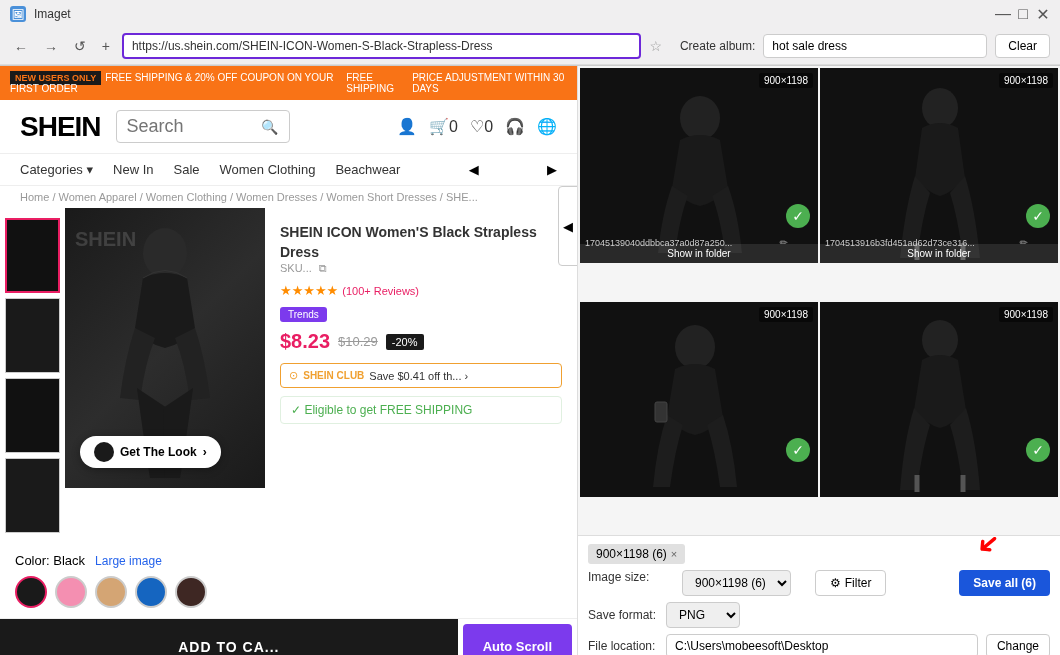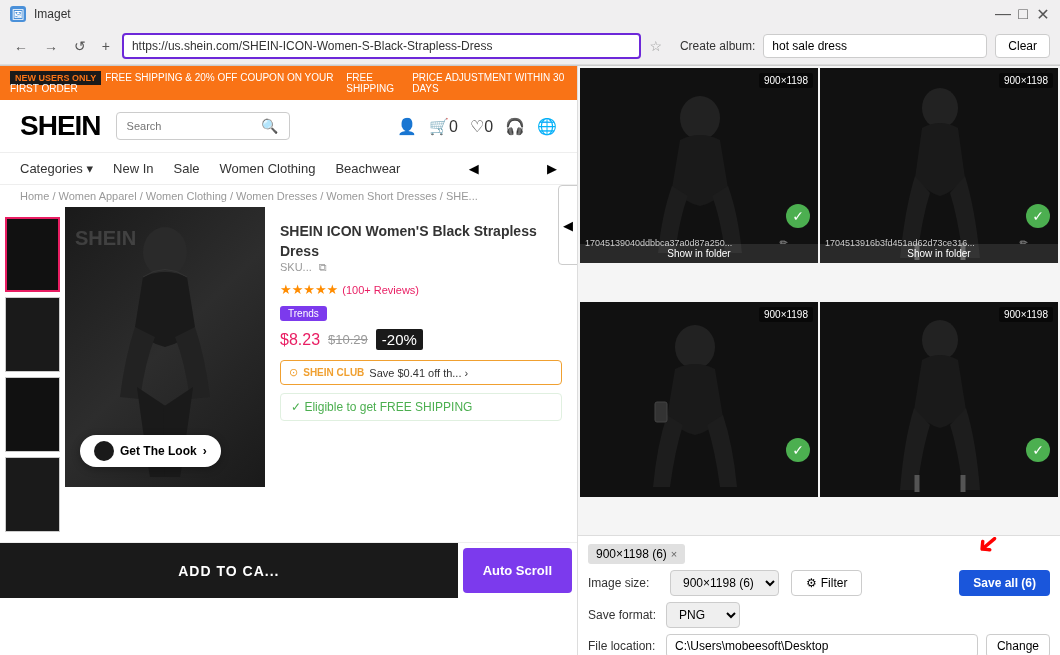--- a/index.html
+++ b/index.html
@@ -64,23 +64,23 @@
 
     
     .product-details { padding: 15px; flex: 1; min-width: 0; }
     .product-title { font-size: 14px; font-weight: bold; color: #333; margin-bottom: 0; line-height: 1.4; }
     .sku-row { font-size: 11px; color: #999; margin-bottom: 8px; }
     .rating-row { display: flex; align-items: center; gap: 4px; margin-bottom: 8px; }
     .stars { color: #ff8c00; font-size: 13px; }
     .review-count { color: #e91e63; font-size: 11px; }
     .trends-badge { background: #7c3aed; color: white; font-size: 10px; padding: 2px 8px; border-radius: 3px; display: inline-block; margin-bottom: 8px; }
     .price-row { display: flex; align-items: center; gap: 8px; margin-bottom: 10px; }
-    .price-current { color: #e91e63; font-size: 16px; font-weight: normal; }
+    .price-current { color: #e91e63; font-size: 20px; font-weight: bold; }
     .price-original { color: #999; font-size: 13px; text-decoration: line-through; }
-    .discount-badge { background: #1a1a1a; color: white; font-size: 15px; padding: 2px 6px; border-radius: 2px; }
+    .discount-badge { background: #1a1a1a; color: white; font-size: 11px; padding: 2px 6px; border-radius: 2px; }
     .club-row { border: 1px solid #f0a030; border-radius: 4px; padding: 5px 8px; font-size: 11px; color: #333; display: flex; align-items: center; gap: 5px; margin-bottom: 8px; }
     .club-logo { color: #f0a030; font-weight: bold; font-size: 10px; }
     .shipping-row { color: #4caf50; font-size: 12px; display: flex; align-items: center; gap: 4px; padding: 5px 0; border: 1px solid #e0f0e0; border-radius: 4px; padding: 6px 10px; }
 
     
     .color-section { padding: 10px 15px; font-size: 13px; }
     .color-label { display: flex; gap: 10px; align-items: center; margin-bottom: 8px; }
     .large-image-link { color: #2563eb; font-size: 12px; cursor: pointer; }
     .color-swatches { display: flex; gap: 8px; }
     .swatch { width: 32px; height: 32px; border-radius: 50%; border: 2px solid #ccc; cursor: pointer; }
@@ -103,21 +103,21 @@
     .check-icon { position: absolute; bottom: 35px; right: 8px; width: 24px; height: 24px; background: #4caf50; border-radius: 50%; display: flex; align-items: center; justify-content: center; color: white; font-size: 14px; }
     .image-filename { position: absolute; bottom: 15px; left: 5px; right: 5px; font-size: 9px; color: #ccc; overflow: hidden; text-overflow: ellipsis; white-space: nowrap; }
     .show-folder-btn { position: absolute; bottom: 0; left: 0; right: 0; background: rgba(255,255,255,0.1); color: white; border: none; padding: 4px; font-size: 10px; cursor: pointer; text-align: center; }
     .pencil-icon { color: #aaa; font-size: 10px; }
 
     
     .bottom-controls { background: white; border-top: 1px solid #ddd; padding: 8px 10px; }
     .size-tag-row { display: flex; align-items: center; gap: 5px; margin-bottom: 6px; }
     .size-tag { background: #e0e0e0; padding: 3px 8px; border-radius: 3px; font-size: 12px; display: flex; align-items: center; gap: 4px; }
     .size-tag-x { cursor: pointer; color: #666; font-size: 11px; }
-    .control-row { display: flex; align-items: center; gap: 12px; margin-bottom: 6px; }
+    .control-row { display: flex; align-items: flex-start; gap: 24px; margin-bottom: 6px; }
     .control-label { font-size: 12px; color: #333; min-width: 70px; }
     .size-select { padding: 4px 8px; border: 1px solid #ccc; border-radius: 4px; font-size: 12px; cursor: pointer; }
     .filter-btn { display: flex; align-items: center; gap: 4px; padding: 5px 14px; border: 1px solid #ccc; border-radius: 4px; background: white; font-size: 12px; cursor: pointer; }
     .save-all-btn { background: #1a56db; color: white; border: none; border-radius: 4px; padding: 6px 14px; font-size: 12px; font-weight: bold; cursor: pointer; margin-left: auto; }
     .format-row { display: flex; align-items: center; gap: 8px; margin-bottom: 6px; }
     .format-select { padding: 4px 8px; border: 1px solid #ccc; border-radius: 4px; font-size: 12px; }
     .location-row { display: flex; align-items: center; gap: 8px; }
     .location-input { flex: 1; padding: 4px 8px; border: 1px solid #ccc; border-radius: 4px; font-size: 12px; background: white; }
     .change-btn { padding: 4px 10px; border: 1px solid #ccc; border-radius: 4px; background: white; font-size: 12px; cursor: pointer; }
 
@@ -160,21 +160,21 @@
 
     <div class="promo-banner">
       <span><span class="promo-badge">NEW USERS ONLY</span><span>FREE SHIPPING &amp; 20% OFF COUPON ON YOUR FIRST ORDER</span></span>
       <span>FREE SHIPPING</span>
       <span>PRICE ADJUSTMENT WITHIN 30 DAYS</span>
     </div>
 
     <div class="shein-header">
       <div class="shein-logo">SHEIN</div>
       <div class="search-box">
-        <input type="text" style="border: none; outline: none; font-size: 11px; width: 130px;" placeholder="Search">
+        <input type="text" style="border: none; outline: none; font-size: 18px; width: 130px;" placeholder="Search">
         <span style="font-size:14px; color:#555; cursor:pointer;">🔍</span>
       </div>
       <div class="header-icons">
         <span class="header-icon">👤</span>
         <span class="header-icon">🛒0</span>
         <span class="header-icon">♡0</span>
         <span class="header-icon">🎧</span>
         <span class="header-icon">🌐</span>
       </div>
     </div>
@@ -264,20 +264,33 @@
           <span style="color:#f0a030;">⊙</span>
           <span class="club-logo">SHEIN CLUB</span>
           <span>Save $0.41 off th... ›</span>
         </div>
         <div class="shipping-row">
           <span>✓  Eligible to get FREE SHIPPING</span>
         </div>
       </div>
     </div>
 
+    <div class="color-section">
+      <div class="color-label">
+        <span><span>Color</span><span>: Black</span></span>
+        <span class="large-image-link">Large image</span>
+      </div>
+      <div class="color-swatches">
+        <div class="swatch selected" style="background:#1a1a1a;"></div>
+        <div class="swatch" style="background:#f48fb1;"></div>
+        <div class="swatch" style="background:#d4a574;"></div>
+        <div class="swatch" style="background:#1565c0;"></div>
+        <div class="swatch" style="background:#3e2723;"></div>
+      </div>
+    </div>
 
     <div class="bottom-btns">
       <button class="add-cart-btn">ADD TO CA...</button>
       <button class="auto-scroll-btn">Auto Scroll</button>
     </div>
 
   </div>
 
   <div class="right-panel">
 

